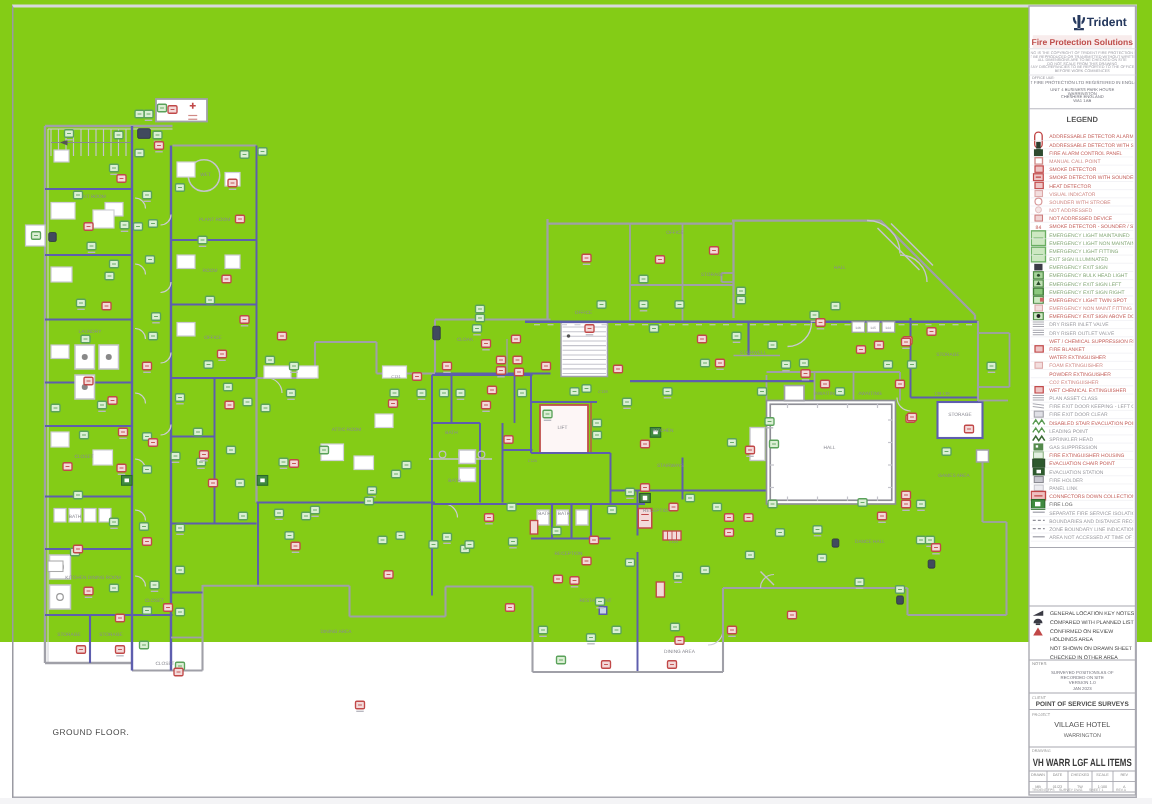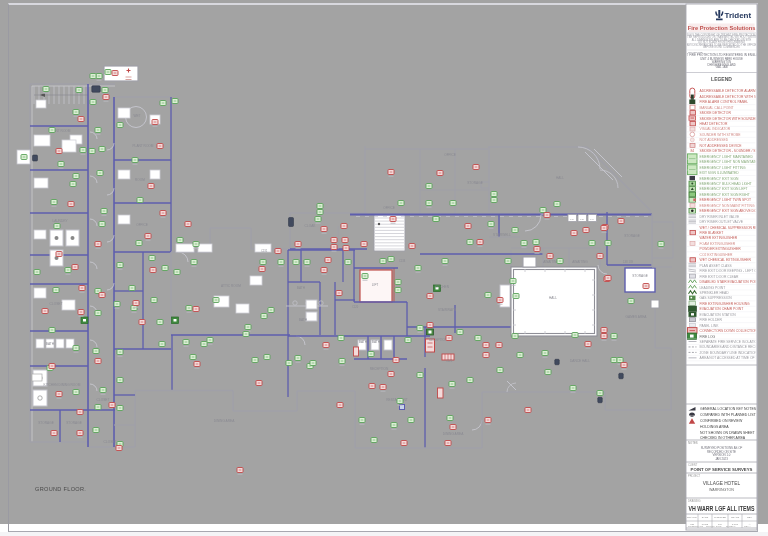--- a/index.html
+++ b/index.html
@@ -1,15 +1,15 @@
 <!DOCTYPE html>
 <html><head><meta charset="utf-8">
 <style>
 html,body{margin:0;padding:0;background:#ffffff;width:768px;height:536px;overflow:hidden;font-family:"Liberation Sans",sans-serif;}
-#sheet{position:absolute;left:0;top:0;width:768px;height:524px;background:#a3a3a3;}
+#sheet{position:absolute;left:0;top:0;width:768px;height:428px;background:#84cc16;}
 #border{position:absolute;left:8px;top:3px;width:748px;height:526px;border-left:1px solid #9a9aa2;border-right:1px solid #b0b0b8;border-top:2px solid #d8d8de;border-bottom:1px solid #a8a8b0;}
 #gf{position:absolute;left:35px;top:486px;font-size:5.6px;color:#4a4a4a;letter-spacing:0.3px;}
 </style></head>
 <body>
 <div id="sheet">
   <div id="border"></div>
   <svg width="768" height="536" viewBox="0 0 768 536" style="position:absolute;left:0;top:0" font-family="Liberation Sans, sans-serif">
       <line x1="30" y1="84" x2="30" y2="442" stroke="#a0a0a8" stroke-width="1.6"></line>
       <line x1="32" y1="86" x2="32" y2="442" stroke="#d0d0d6" stroke-width="0.7"></line>
       <line x1="32" y1="86" x2="115" y2="86" stroke="#d0d0d6" stroke-width="0.7"></line>

